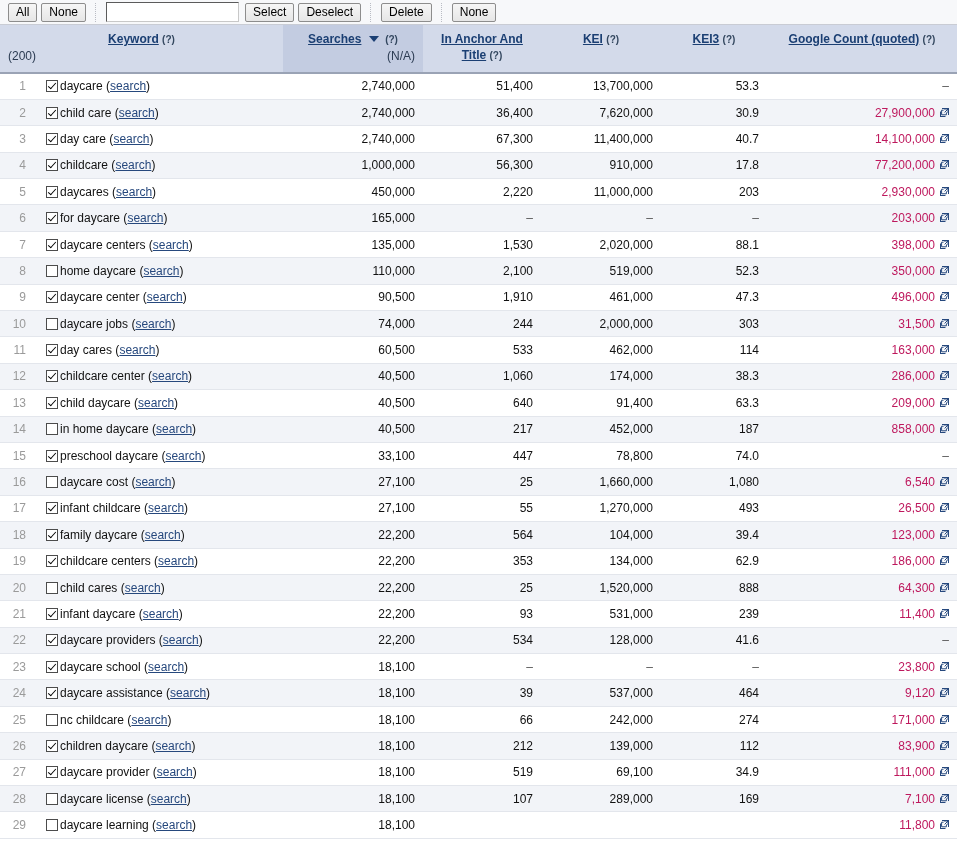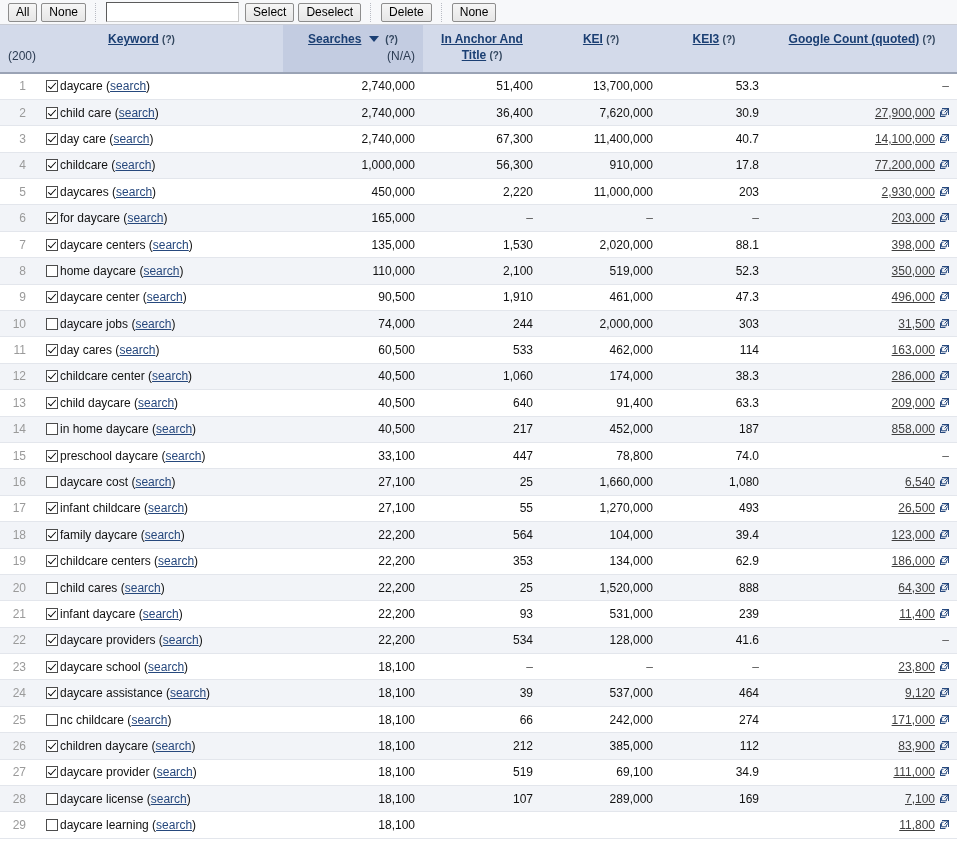--- a/index.html
+++ b/index.html
@@ -161,22 +161,21 @@
     transform: rotate(42deg);
   }
   .kw-text { color: #111; }
   a.search-link {
     color: #26487d;
     text-decoration: underline;
     cursor: pointer;
   }
   .paren { color: #111; }
   a.gc-link {
-    color: #404040;
-    text-decoration: underline;
+    color: #be185d;
     cursor: pointer;
   }
   .dash { color: #555; }
   .ext-ico {
     display: inline-block;
     width: 9px; height: 9px;
     margin-left: 5px;
     vertical-align: 0px;
     position: relative;
   }
@@ -609,21 +608,21 @@
               <path d="M7 1 L3.6 4.4" fill="none" stroke="#26487d" stroke-width="1"></path>
               <path d="M5.4 6.8 H0.6 V2.2 H2.6" fill="none" stroke="#26487d" stroke-width="1"></path>
               <path d="M5.4 4.4 V6.8" fill="none" stroke="#26487d" stroke-width="1"></path>
             </svg></span></td>
       </tr>
       <tr class="even">
         <td class="c-num">26</td>
         <td class="c-keyword"><input type="checkbox" class="kw-check" checked="" style=""><span class="kw-text">children daycare</span><span class="paren"> (<a class="search-link">search</a>)</span></td>
         <td class="c-right">18,100</td>
         <td class="c-right">212</td>
-        <td class="c-right">385,000</td>
+        <td class="c-right">139,000</td>
         <td class="c-right">112</td>
         <td class="c-right"><a class="gc-link">83,900</a><span class="ext-ico"><svg class="ext-arrow" viewBox="0 0 8 8" xmlns="http://www.w3.org/2000/svg">
               <path d="M3 1 H7 V5" fill="none" stroke="#26487d" stroke-width="1"></path>
               <path d="M7 1 L3.6 4.4" fill="none" stroke="#26487d" stroke-width="1"></path>
               <path d="M5.4 6.8 H0.6 V2.2 H2.6" fill="none" stroke="#26487d" stroke-width="1"></path>
               <path d="M5.4 4.4 V6.8" fill="none" stroke="#26487d" stroke-width="1"></path>
             </svg></span></td>
       </tr>
       <tr class="odd">
         <td class="c-num">27</td>

